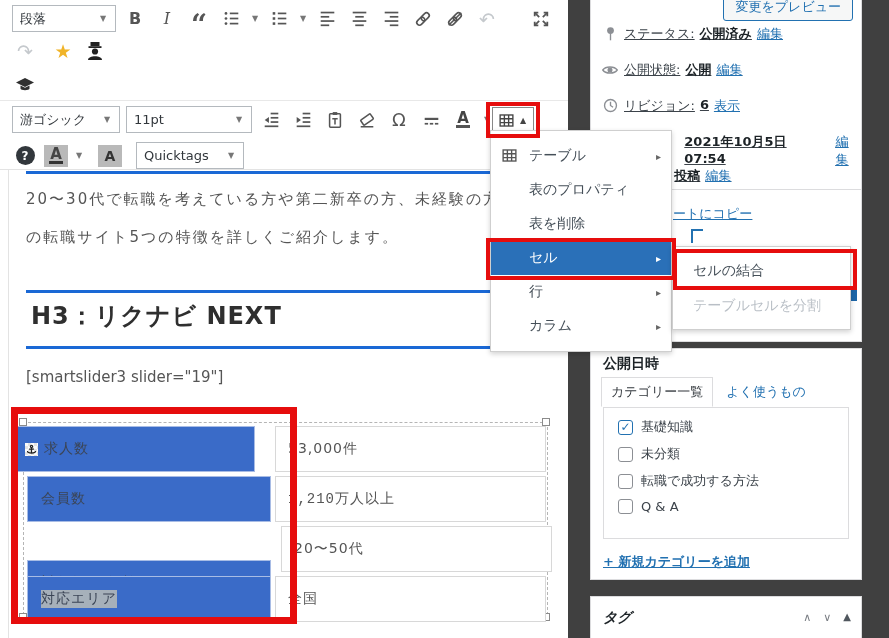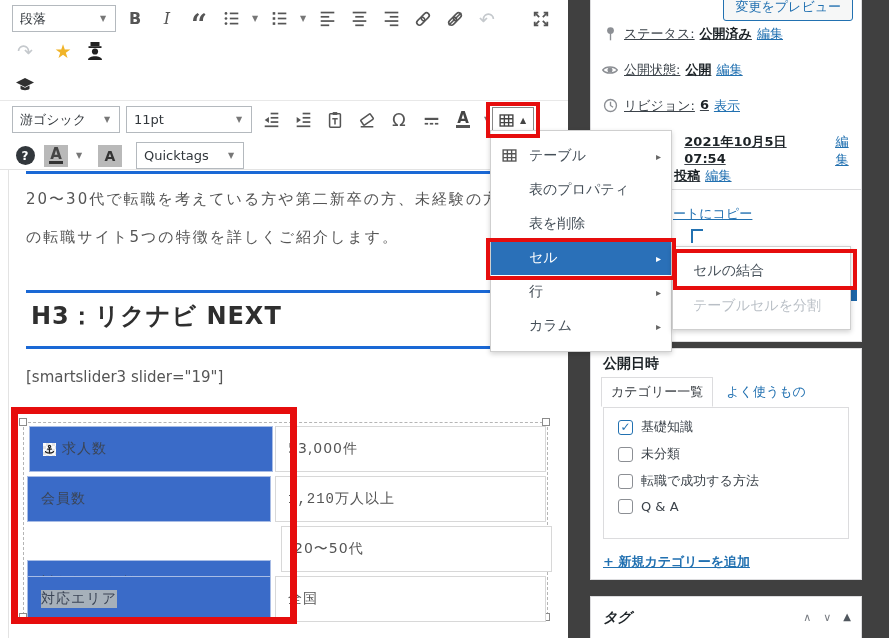--- a/index.html
+++ b/index.html
@@ -349,21 +349,21 @@
     <div class="abs blue-line" style="left:17px; top:176px; width:542px;"></div>
 
     <div class="abs shortcode" style="left:17px; top:198px;">[smartslider3 slider="19"]</div>
 
     <div class="abs sel-rect" style="left:14px; top:252px; width:525px; height:198px;"></div>
     <div class="handle" style="left:10px;  top:248px;"></div>
     <div class="handle" style="left:533px; top:248px;"></div>
     <div class="handle" style="left:10px;  top:443px;"></div>
     <div class="handle" style="left:533px; top:443px;"></div>
 
-    <div class="th-cell" style="left:20px; top:256px; width:244px; height:46px;">
+    <div class="th-cell" style="left:2px; top:256px; width:244px; height:46px;">
       <span class="anchor-chip">
         <svg width="11" height="11" viewBox="0 0 12 12">
             <g fill="none" stroke="#222" stroke-width="1.3">
               <circle cx="6" cy="2.6" r="1.2"></circle>
               <path d="M6 3.8v6.4M3.4 5.6h5.2M1.6 7.6c0 3 8.8 3 8.8 0"></path>
             </g>
           </svg>
       </span>
       <span>求人数</span>
     </div>

